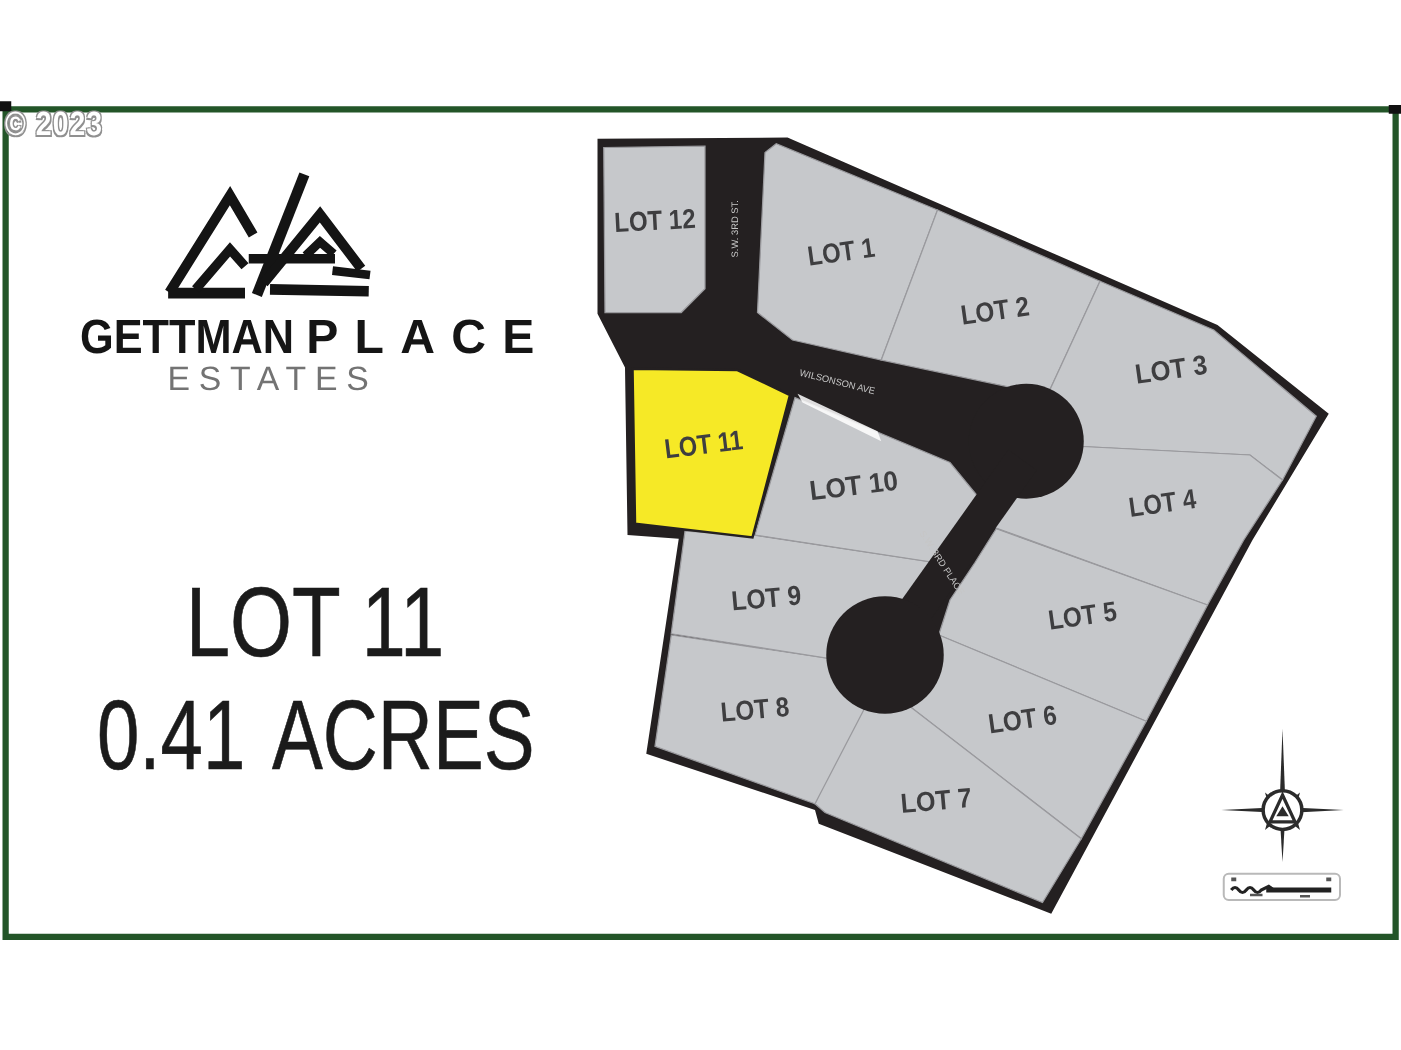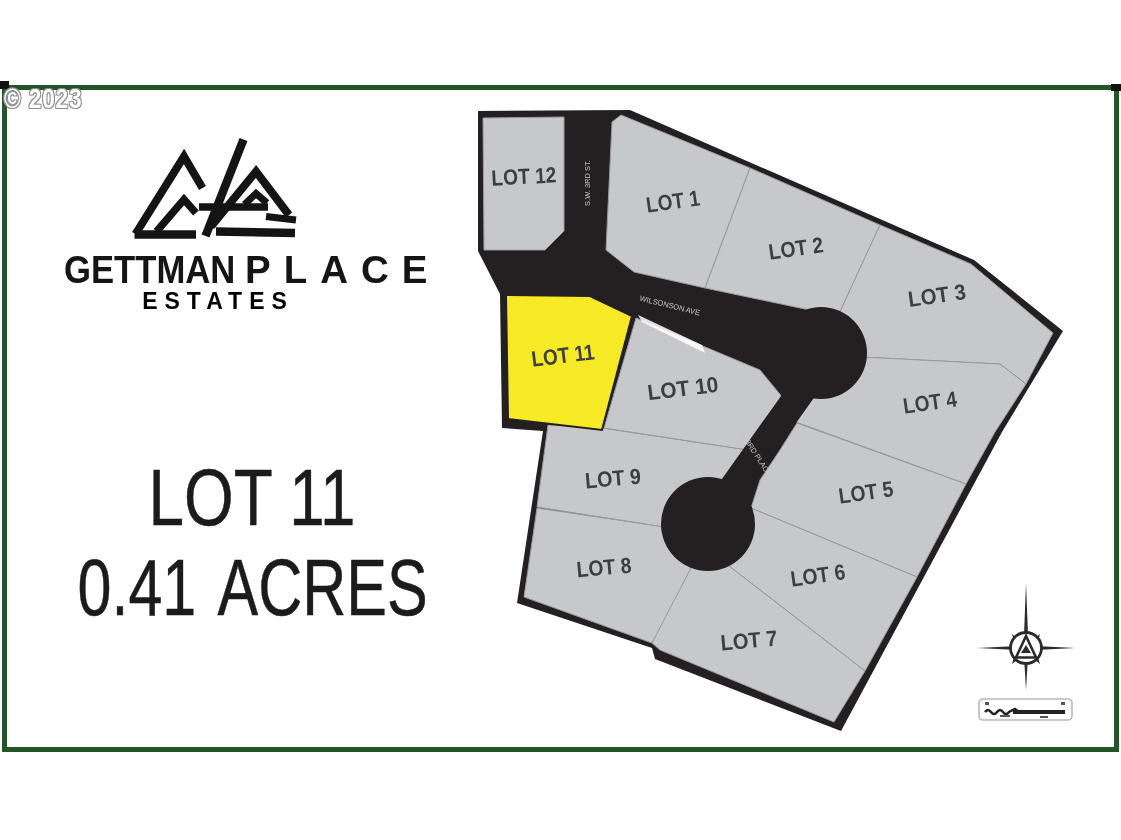--- a/index.html
+++ b/index.html
@@ -37,21 +37,21 @@
     <path d="M266,216.5 L296,220" stroke-width="7"></path>
 
     <path d="M216,231.5 L295,233" stroke-width="8.5"></path>
   </g>
 </svg>
 
 <div class="abs" style="left:64px;top:248px;font-weight:bold;font-size:38.5px;color:#151515;white-space:nowrap;transform:scaleX(0.9);transform-origin:0 50%;">GETTMAN</div>
 
 <div class="abs" style="left:245px;top:248px;font-weight:bold;font-size:38.5px;letter-spacing:13px;color:#151515;white-space:nowrap;">PLACE</div>
 
-<div class="abs" style="left:57px;top:288px;width:322px;text-align:center;font-weight:bold;font-size:23px;letter-spacing:7px;color:#000000;">ESTATES</div>
+<div class="abs" style="left:57px;top:288px;width:322px;text-align:center;font-weight:normal;font-size:27px;letter-spacing:7px;color:#737373;">ESTATES</div>
 
 <div class="abs" style="left:0px;top:452px;width:505px;text-align:center;font-size:79px;color:#1b1b1b;-webkit-text-stroke:0.5px #1b1b1b;transform:scaleX(0.808);transform-origin:250px 50%;">LOT 11</div>
 
 <div class="abs" style="left:0px;top:542px;width:505px;text-align:center;font-size:79px;color:#1b1b1b;word-spacing:10px;-webkit-text-stroke:0.5px #1b1b1b;transform:scaleX(0.772);transform-origin:253px 50%;">0.41 ACRES</div>
 
 <svg class="abs" style="left:440px;top:95px;" width="645" height="645" viewBox="440 95 645 645">
 
   <path d="M478,111 L630,110 L974,260 L1063,331 L1002,432 L841,731 L655,659 L652,648 L517,603 L543,431 L502,428 L500,294 L478,251 Z" fill="#242021"></path>
 
   <path d="M483,118 L564,117 L564,231 L545,250 L484,250 Z" fill="#c6c8cb" stroke="#9a9a9e" stroke-width="1"></path>

